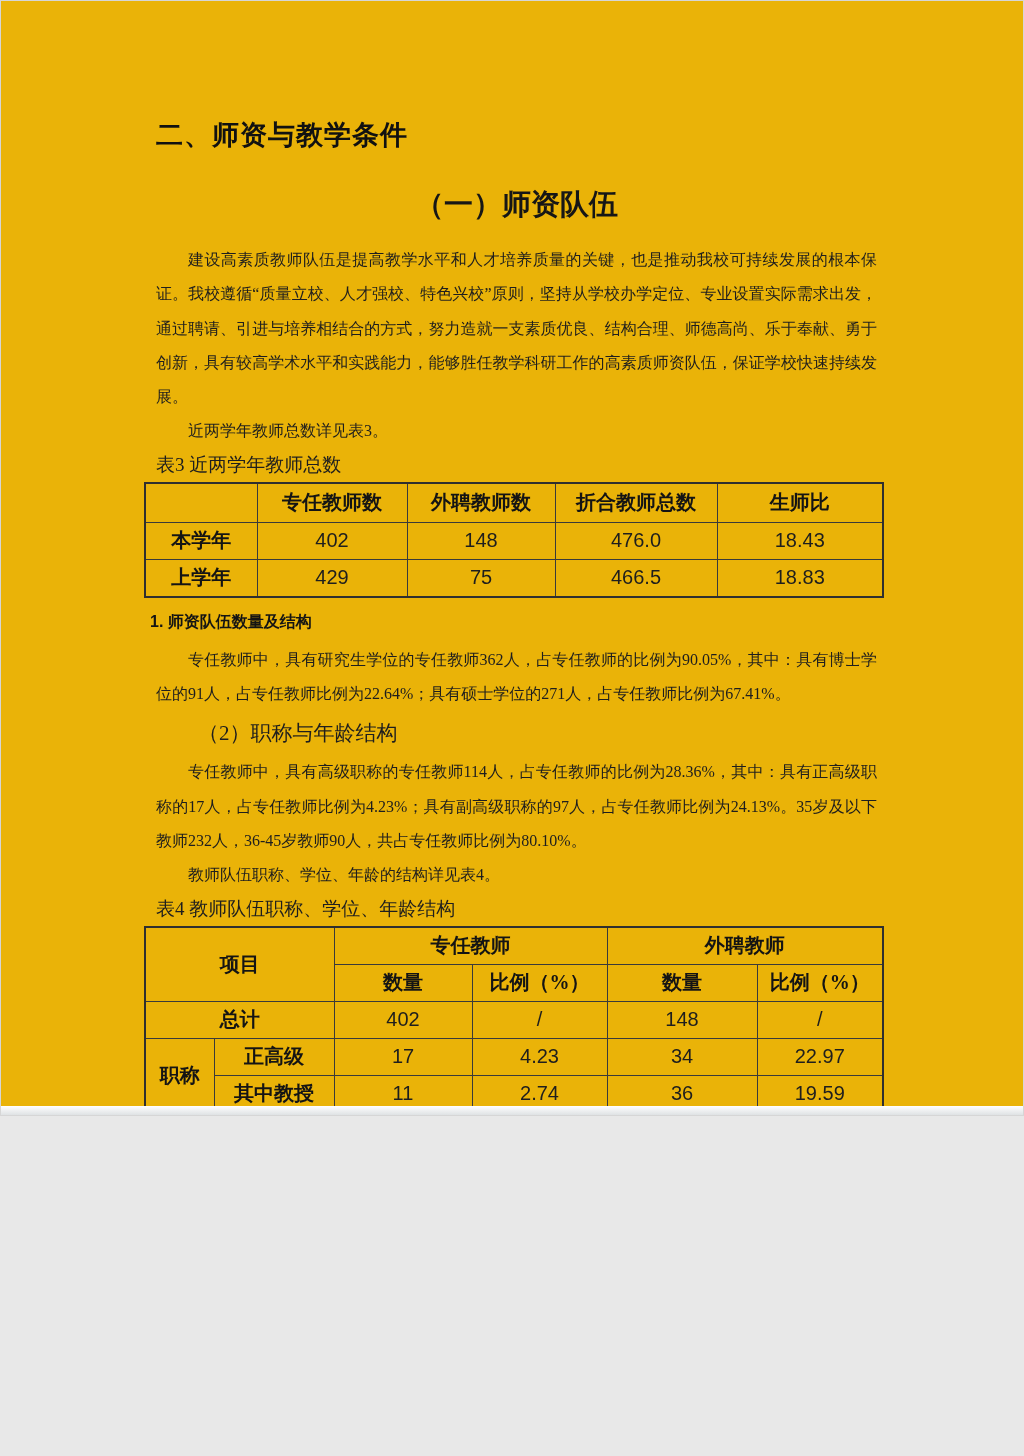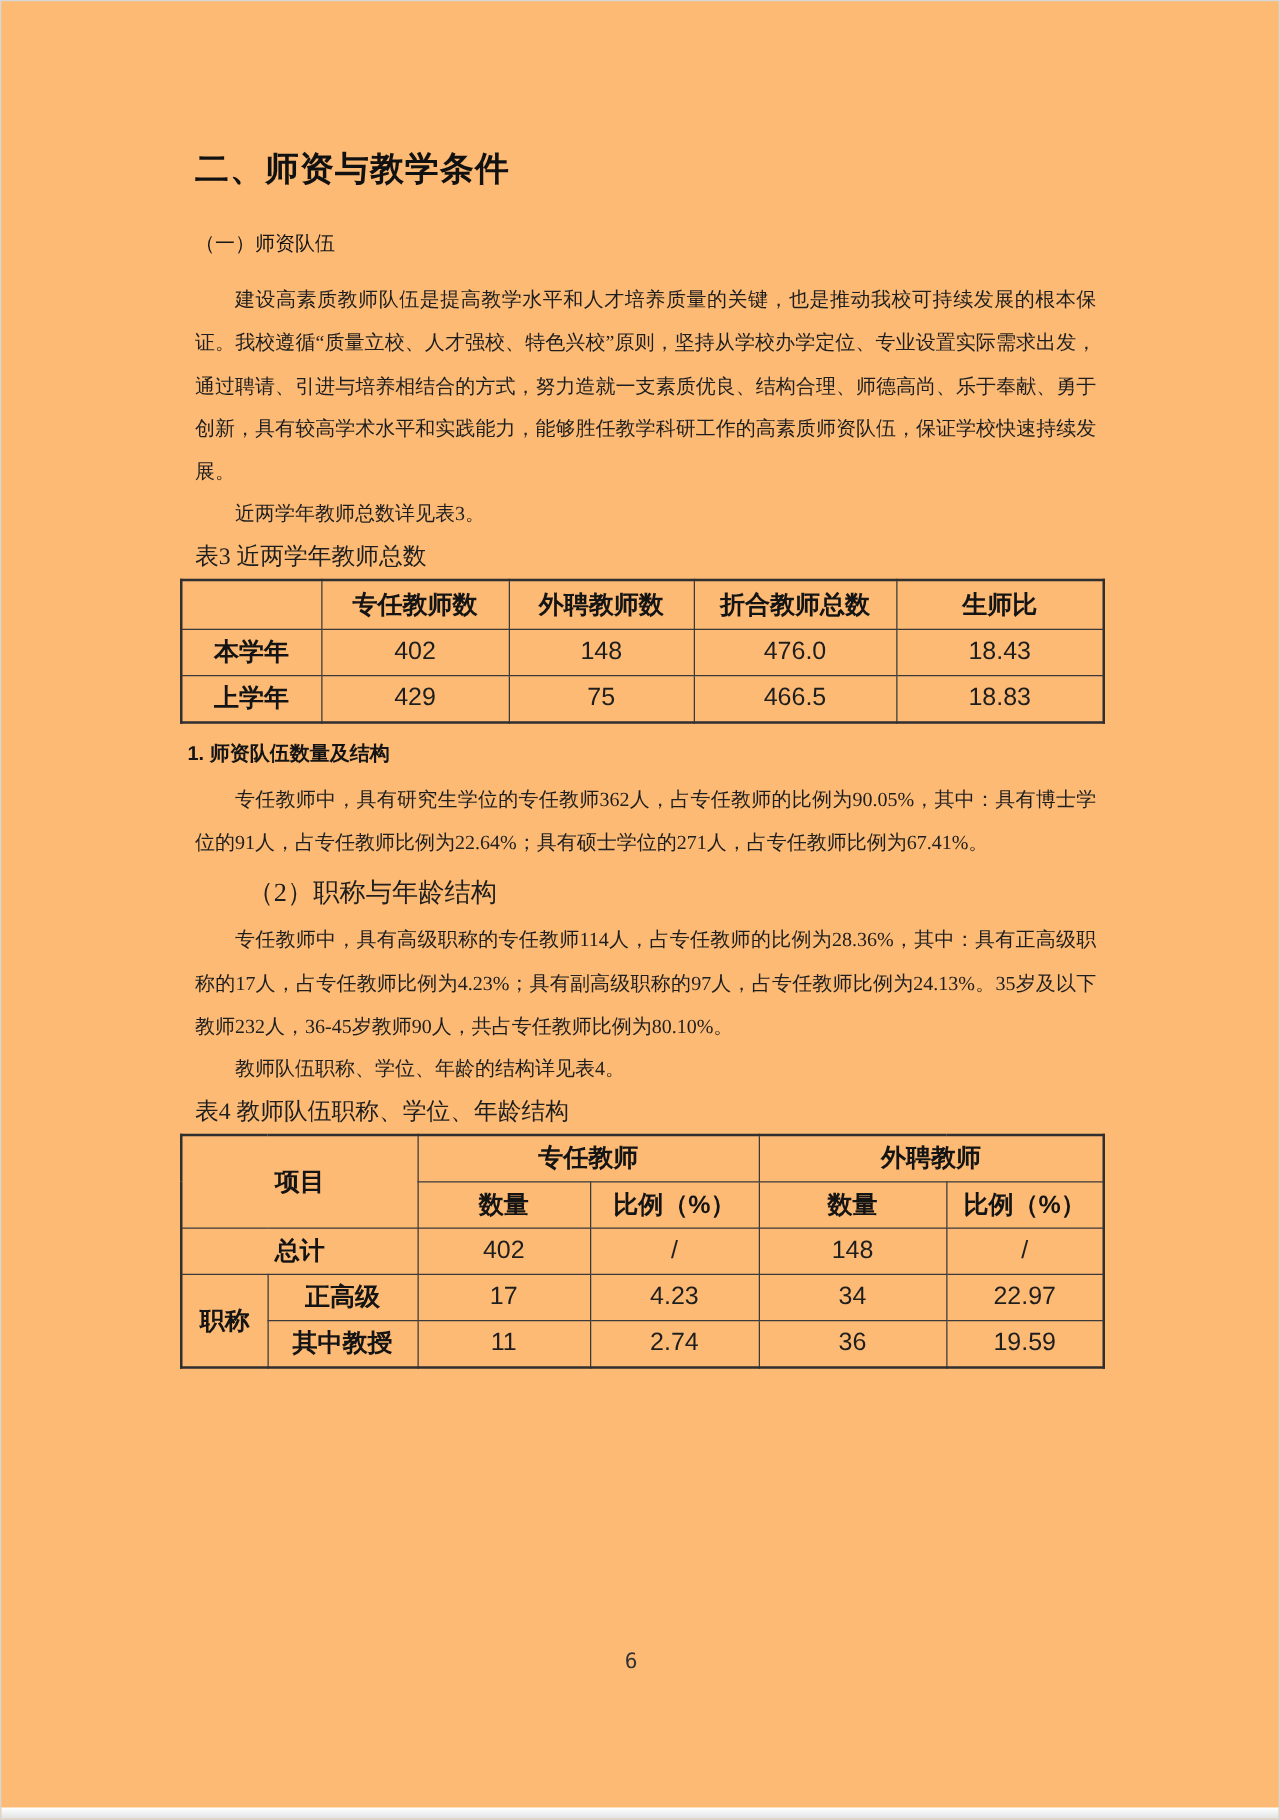--- a/index.html
+++ b/index.html
@@ -1,44 +1,45 @@
 <!DOCTYPE html>
 <html lang="zh"><head>
 <meta charset="utf-8">
 <style>
   html,body { margin:0; padding:0; background:#e8e8e8; }
   .page {
     position:relative;
-    width:1024px; height:1456px;
+    width:1024px; height:1116px;
     margin:0 auto;
-    background:#fdba74;
+    background:#eab308;
     border:1px solid #d6d6d6;
     box-sizing:border-box;
     overflow:hidden;
     font-family:"Liberation Serif", serif;
     color:#1e1e1e;
   }
   .content {
     position:absolute;
     left:155px; right:146px; top:116px;
   }
   .chapter-heading {
     font-family:"Liberation Sans", sans-serif;
     font-weight:bold;
     font-size:27px;
     color:#111;
     margin:0 0 32px 0;
     letter-spacing:1px;
   }
   .section-heading {
     font-family:"Liberation Sans", sans-serif;
-    font-weight:400;
-    font-size:16px;
+    font-weight:700;
+    font-size:29px;
     color:#161616;
     margin:0 0 18px 0;
+    text-align:center;
   }
   p.body-text {
     font-size:16px;
     line-height:34.3px;
     text-align:justify;
     text-indent:2em;
     margin:0;
   }
   .tbl-caption {
     text-align:left;
@@ -58,21 +59,21 @@
     text-align:center;
     vertical-align:middle;
     padding:0 2px;
     font-size:20px;
     overflow:hidden;
   }
   .t3 th { height:38px; }
   .t3 td { height:36px; }
   .t4 td { height:36px; }
   .hdr {
-    font-family:Liberation Sans, sans-serif;
+    font-family:Liberation Serif, serif;
     font-weight:600;
     color:#141414;
   }
   .num { font-family:Liberation Sans, sans-serif; font-weight:normal; }
   .sub-heading-1 {
     font-family:"Liberation Sans", sans-serif;
     font-weight:bold;
     font-size:16px;
     color:#141414;
     margin:14px 0 10px -6px;

